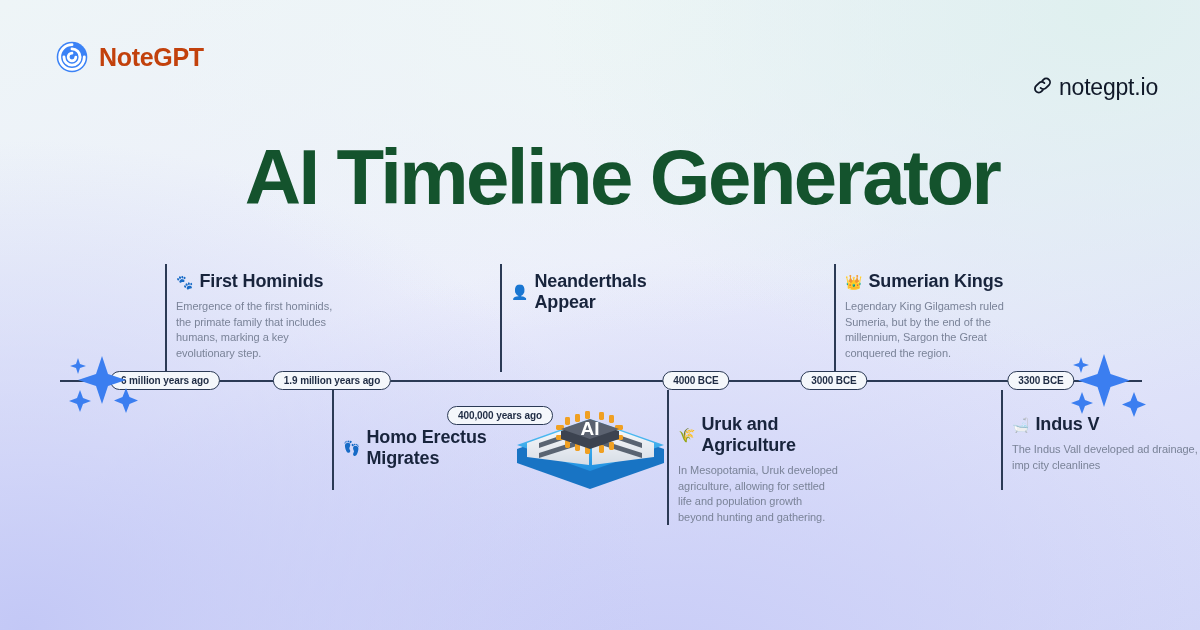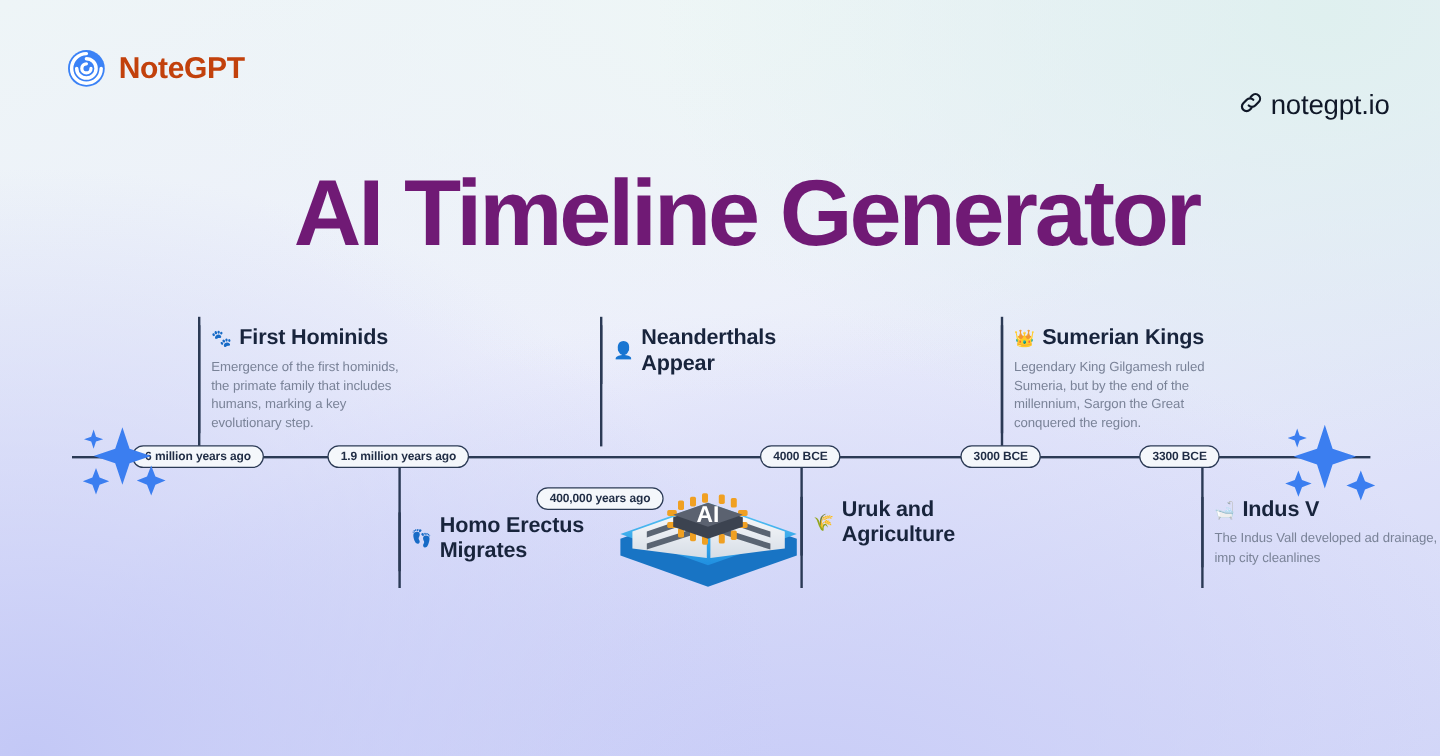--- a/index.html
+++ b/index.html
@@ -19,21 +19,21 @@
   .logo { position:absolute; left:55px; top:40px; display:flex; align-items:center; gap:10px; }
   .logo-mark { width:34px; height:34px; flex:none; }
   .logo-text { font-size:25px; font-weight:700; color:#c2410c; letter-spacing:-0.3px; }
 
   .site { position:absolute; right:42px; top:74px; display:flex; align-items:flex-start; gap:5px; }
   .site-icon { width:23px; height:23px; flex:none; }
   .site-text { font-size:23px; color:#101828; letter-spacing:-0.2px; }
 
   .title {
     position:absolute; left:0; right:0; top:137px; text-align:center;
-    font-size:78px; font-weight:700; color:#701a75;
+    font-size:78px; font-weight:700; color:#14532d;
     letter-spacing:-2.6px; line-height:1.05;
     font-family:"Liberation Sans", sans-serif;
     margin-left:44px;
   }
 
   
   .axis { position:absolute; left:60px; right:58px; top:380px; height:2px; background:#2b3a55; }
 
   .pill {
     position:absolute; top:371px; transform:translateX(-50%);
@@ -95,23 +95,23 @@
   <path d="M72 44 L75.5 53 L84 56.5 L75.5 60 L72 69 L68.5 60 L60 56.5 L68.5 53 Z" fill="#3b7ef0"></path>
   <path d="M20 44 L23 52 L31 55 L23 58 L20 66 L17 58 L9 55 L17 52 Z" fill="#3b7ef0"></path>
   <path d="M19 9 L21 15 L27 17 L21 19 L19 25 L17 19 L11 17 L17 15 Z" fill="#3b7ef0"></path>
 </svg>
 
 <div class="axis"></div>
 
 <div class="pill" style="left:165px;">6 million years ago</div>
 <div class="pill" style="left:332px;">1.9 million years ago</div>
 <div class="pill" style="left:500px;margin-top:35px;">400,000 years ago</div>
-<div class="pill" style="left:667px;text-align:right;">4000 BCE</div>
+<div class="pill" style="left:696px;text-align:right;">4000 BCE</div>
 <div class="pill" style="left:834px;">3000 BCE</div>
-<div class="pill" style="left:983px;">3300 BCE</div>
+<div class="pill" style="left:1041px;">3300 BCE</div>
 
 <div class="stem" style="left:165px;  top:264px; height:108px;"></div>
 <div class="stem" style="left:332px;  top:390px; height:100px;"></div>
 <div class="stem" style="left:500px;  top:264px; height:108px;"></div>
 <div class="stem" style="left:667px;  top:390px; height:100px;"></div>
 <div class="stem" style="left:834px;  top:264px; height:108px;"></div>
 <div class="stem" style="left:1001px; top:390px; height:100px;"></div>
 
 <div class="card" style="left:165px; top:271px; width:178px;">
   <div class="card-head">
@@ -133,20 +133,21 @@
     <span class="card-ico">👤</span>
     <span class="card-title">Neanderthals Appear</span>
   </div>
 </div>
 
 <div class="card" style="left:667px; top:414px; width:172px;">
   <div class="card-head">
     <span class="card-ico">🌾</span>
     <span class="card-title">Uruk and Agriculture</span>
   </div>
+  <div class="card-body">In Mesopotamia, Uruk developed agriculture, allowing for settled life and population growth beyond hunting and gathering.</div>
 </div>
 
 <div class="card" style="left:834px; top:271px; width:178px;">
   <div class="card-head">
     <span class="card-ico">👑</span>
     <span class="card-title">Sumerian Kings</span>
   </div>
   <div class="card-body">Legendary King Gilgamesh ruled Sumeria, but by the end of the millennium, Sargon the Great conquered the region.</div>
 </div>
 

